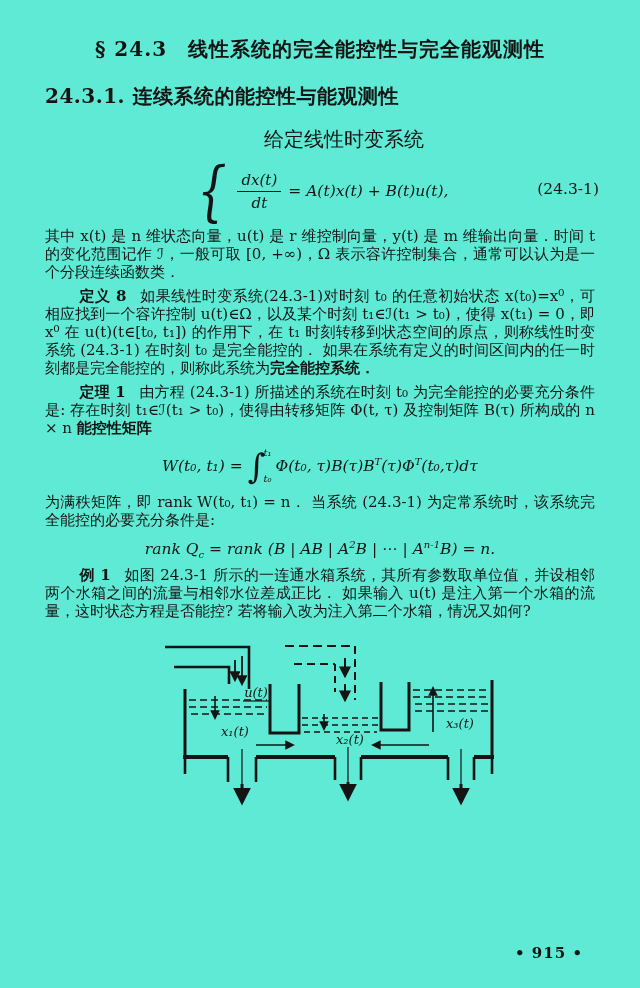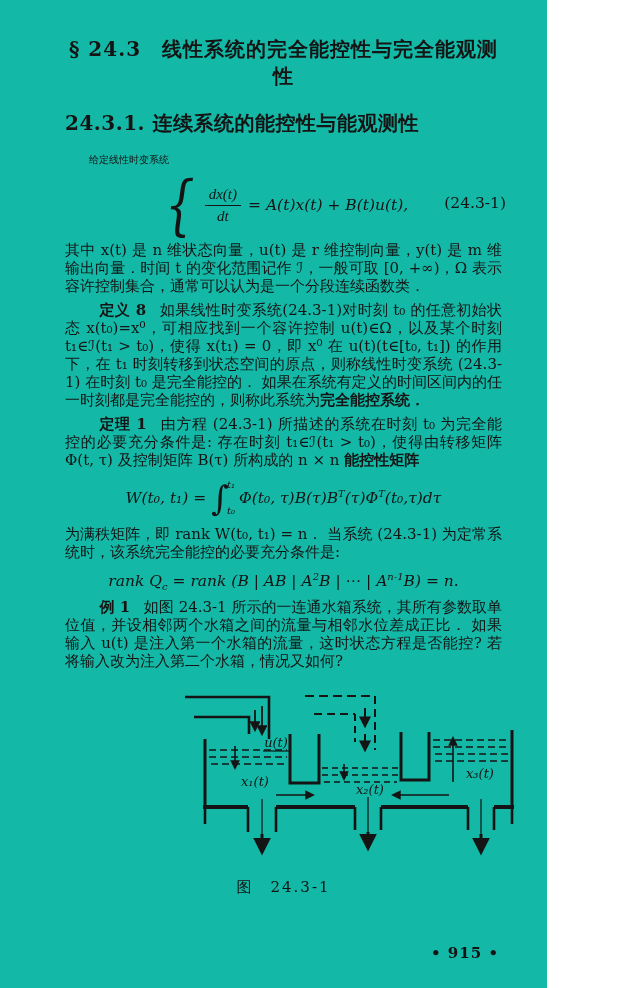--- a/index.html
+++ b/index.html
@@ -1,64 +1,63 @@
 <!DOCTYPE html>
 <html><head>
 <meta charset="utf-8">
 <style>
   html,body{margin:0;padding:0;}
   .page{
-    width:527px;height:988px;position:relative;overflow:hidden;
-    background:#14b8a6;color:#141414;
+    width:640px;height:988px;position:relative;overflow:hidden;
+    background:#5eead4;color:#141414;
     font-family:"DejaVu Serif","DejaVu Sans",serif;
-    padding-left:20px;
   }
   .content{padding:30px 45px 0 45px;}
   .section-title{
     text-align:center;font-weight:bold;font-size:20px;letter-spacing:1px;
     margin:6px 0 0 0;
   }
   .subsection-title{
     font-weight:bold;font-size:20px;margin:20px 0 0 0;letter-spacing:0.5px;
   }
-  .lead{font-size:10px;margin:16px 0 0 0;text-indent:2.4em;}
+  .lead{font-size:20px;margin:16px 0 0 0;text-indent:2.4em;text-align:center;}
   .para{font-size:15px;line-height:18px;text-align:justify;margin:6px 0 0 0;}
   .para.noindent{text-indent:0;}
   .para.indent{text-indent:2.3em;}
   .b{font-weight:bold;}
   .lbl{font-weight:bold;margin-right:0.9em;}
   .math{font-style:italic;}
   
   .eq-block{position:relative;margin:10px 0 8px 0;display:flex;justify-content:center;align-items:center;}
   .eq-system{display:flex;align-items:center;}
   .brace{
     font-size:66px;line-height:0.85;transform:scaleX(0.7);
     font-weight:400;margin-right:4px;
   }
   .eq-lines{display:flex;flex-direction:column;gap:7px;font-size:15.5px;}
   .eq-line{white-space:nowrap;}
-  .frac{display:inline-block;text-align:center;vertical-align:middle;margin-right:7px;font-size:15px;font-family:Liberation Serif, serif;}
+  .frac{display:inline-block;text-align:center;vertical-align:middle;margin-right:7px;font-size:15px;}
   .fnum{display:block;border-bottom:1.5px solid #141414;padding:0 4px 2px 4px;}
   .fden{display:block;padding-top:2px;}
   .eq-number{position:absolute;right:-4px;top:46%;transform:translateY(-50%);font-size:15.5px;font-style:normal;}
   
   .formula{ text-align:center;font-size:15.5px;margin:10px 0 6px 0;white-space:nowrap;}
   .int{font-size:34px;font-style:normal;vertical-align:middle;position:relative;top:-1px;}
   .int-lims{
     display:inline-flex;flex-direction:column;justify-content:space-between;
     height:36px;vertical-align:middle;font-size:10px;line-height:10px;
     margin:-2px 4px 0 -2px;text-align:right;
   }
   .sup{vertical-align:super;font-size:10px;}
   .sub{vertical-align:sub;font-size:10px;}
   
   .figure{margin-top:14px;text-align:center;}
   .figure svg{display:block;margin:0 auto 0 112px;}
   .caption{font-size:15px;margin-top:8px;text-align:center;letter-spacing:2px;}
-  .page-number{position:absolute;right:48px;bottom:26px;font-size:15px;font-weight:bold;letter-spacing:1px;}
+  .page-number{position:absolute;right:57px;bottom:26px;font-size:15px;font-weight:bold;letter-spacing:1px;}
   svg .stroke{stroke:#141414;fill:none;}
   svg text{font-family:"DejaVu Serif",serif;font-style:italic;font-size:13px;fill:#141414;}
 </style>
 </head>
 <body>
 
 <div class="page">
   <div class="content">
 
     <h2 class="section-title">§ 24.3　线性系统的完全能控性与完全能观测性</h2>
@@ -179,19 +178,18 @@
 
         <g>
           <line class="stroke" x1="85" y1="115" x2="85" y2="150" stroke-width="1.2"></line>
           <line class="stroke" x1="85" y1="150" x2="85" y2="168" stroke-width="3" marker-end="url(#ah)"></line>
           <line class="stroke" x1="191" y1="113" x2="191" y2="148" stroke-width="1.2"></line>
           <line class="stroke" x1="191" y1="148" x2="191" y2="164" stroke-width="3" marker-end="url(#ah)"></line>
           <line class="stroke" x1="304" y1="115" x2="304" y2="150" stroke-width="1.2"></line>
           <line class="stroke" x1="304" y1="150" x2="304" y2="168" stroke-width="3" marker-end="url(#ah)"></line>
         </g>
       </svg>
-      <div class="caption">图　24.3-1</div>
     </div>
 
   </div>
 
   <div class="page-number">• 915 •</div>
 </div>
 
 </body></html>

